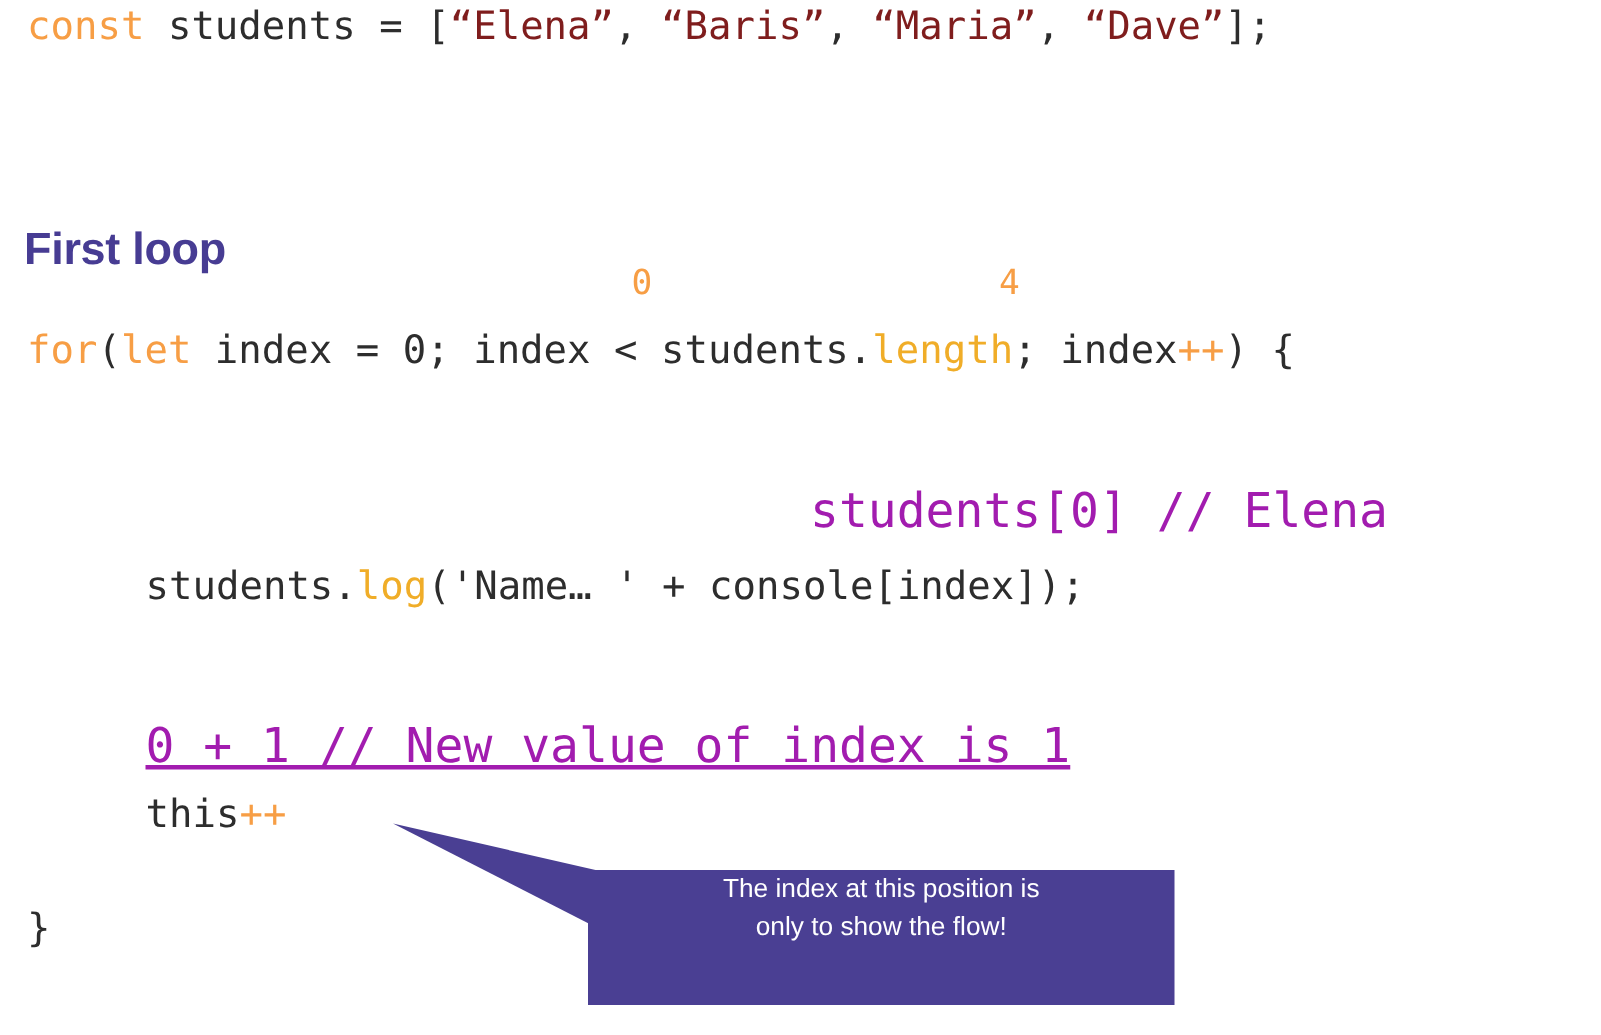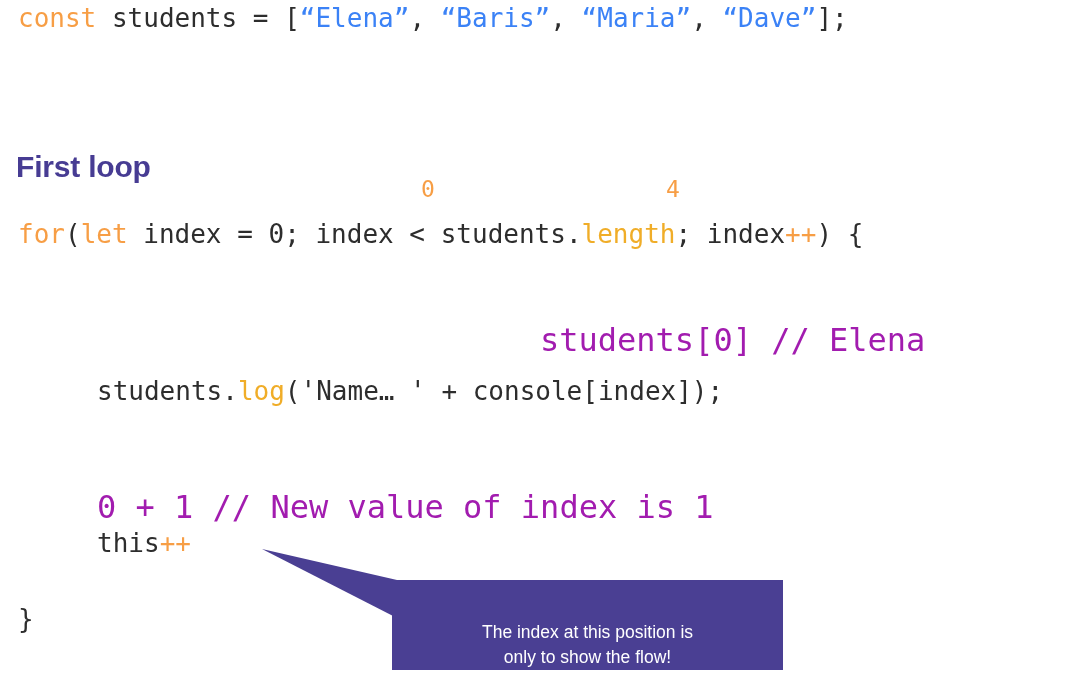--- a/index.html
+++ b/index.html
@@ -25,21 +25,21 @@
     position: absolute;
     white-space: pre;
     font-family: "DejaVu Sans Mono", monospace;
     font-size: 26px;
     line-height: 30px;
     letter-spacing: 0px;
     color: #2d2d2d;
   }
   .tok-kw      { color: #f79e45; }
   .tok-prop    { color: #f0ad28; text-align: center; }
-  .tok-str     { color: #3b82f6; }
+  .tok-str     { color: #7f1d1d; }
   .tok-plain   { color: #2d2d2d; margin-top: 28px; }
 
   
   .annot {
     position: absolute;
     white-space: pre;
     font-family: "DejaVu Sans Mono", monospace;
     font-size: 32px;
     line-height: 30px;
     color: #a21caf;
@@ -69,21 +69,21 @@
   
   #callout {
     position: absolute;
     left: 392px;
     top: 580px;
     width: 391px;
     height: 90px;
     background: #4a3f93;
     box-sizing: border-box;
     display: flex;
-    align-items: flex-end;
+    align-items: flex-start;
     justify-content: center;
   }
   #callout-text {
     font-family: "Liberation Sans", sans-serif;
     font-size: 17.5px;
     line-height: 25px;
     color: #ffffff;
     text-align: center;
     width: 100%;
     padding: 0 16px;
@@ -110,21 +110,21 @@
 
   <div class="annot-sm" style="left:421px; top:176px;">0</div>
   <div class="annot-sm" style="left:666px; top:176px;">4</div>
 
   <div class="code-line" style="left:18px; top:219px;"><span class="tok-kw">for</span><span class="tok-plain">(</span><span class="tok-kw">let</span><span class="tok-plain"> index = 0; index </span><span class="tok-plain">&lt;</span><span class="tok-plain"> students.</span><span class="tok-prop">length</span><span class="tok-plain">; index</span><span class="tok-kw">++</span><span class="tok-plain">) {</span></div>
 
   <div class="annot" style="left:540px; top:325px;">students[0] // Elena</div>
 
   <div class="code-line" style="left:97px; top:376px;"><span class="tok-plain">students.</span><span class="tok-prop">log</span><span class="tok-plain">('Name… ' + console[index]);</span></div>
 
-  <div class="annot" style="left:97px; top:492px;">0 + 1 // New value of index is 1</div>
+  <div class="annot" style="left:97px; top:482px;text-decoration:underline;">0 + 1 // New value of index is 1</div>
 
   <div class="code-line" style="left:97px; top:528px;"><span class="tok-plain">this</span><span class="tok-kw">++</span></div>
 
   <div class="code-line" style="left:18px; top:604px;">}</div>
 
   <svg id="callout-tail" viewBox="0 0 160 100">
     <polygon points="12,14 147,45 147,83" fill="#4a3f93"></polygon>
   </svg>
 
   <div id="callout">

